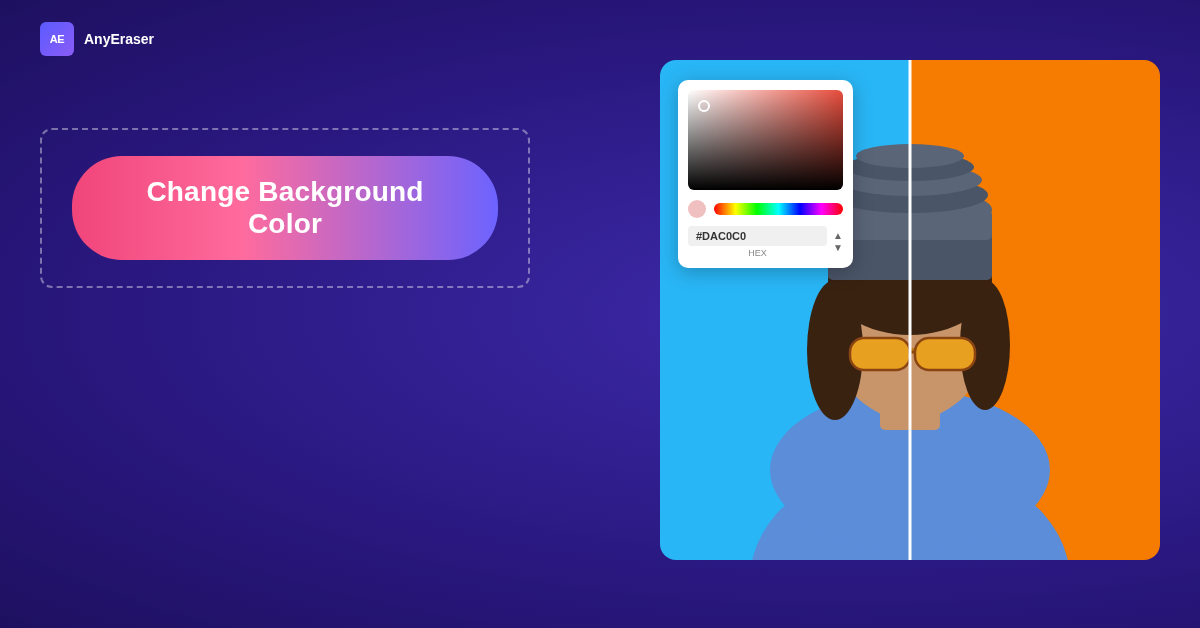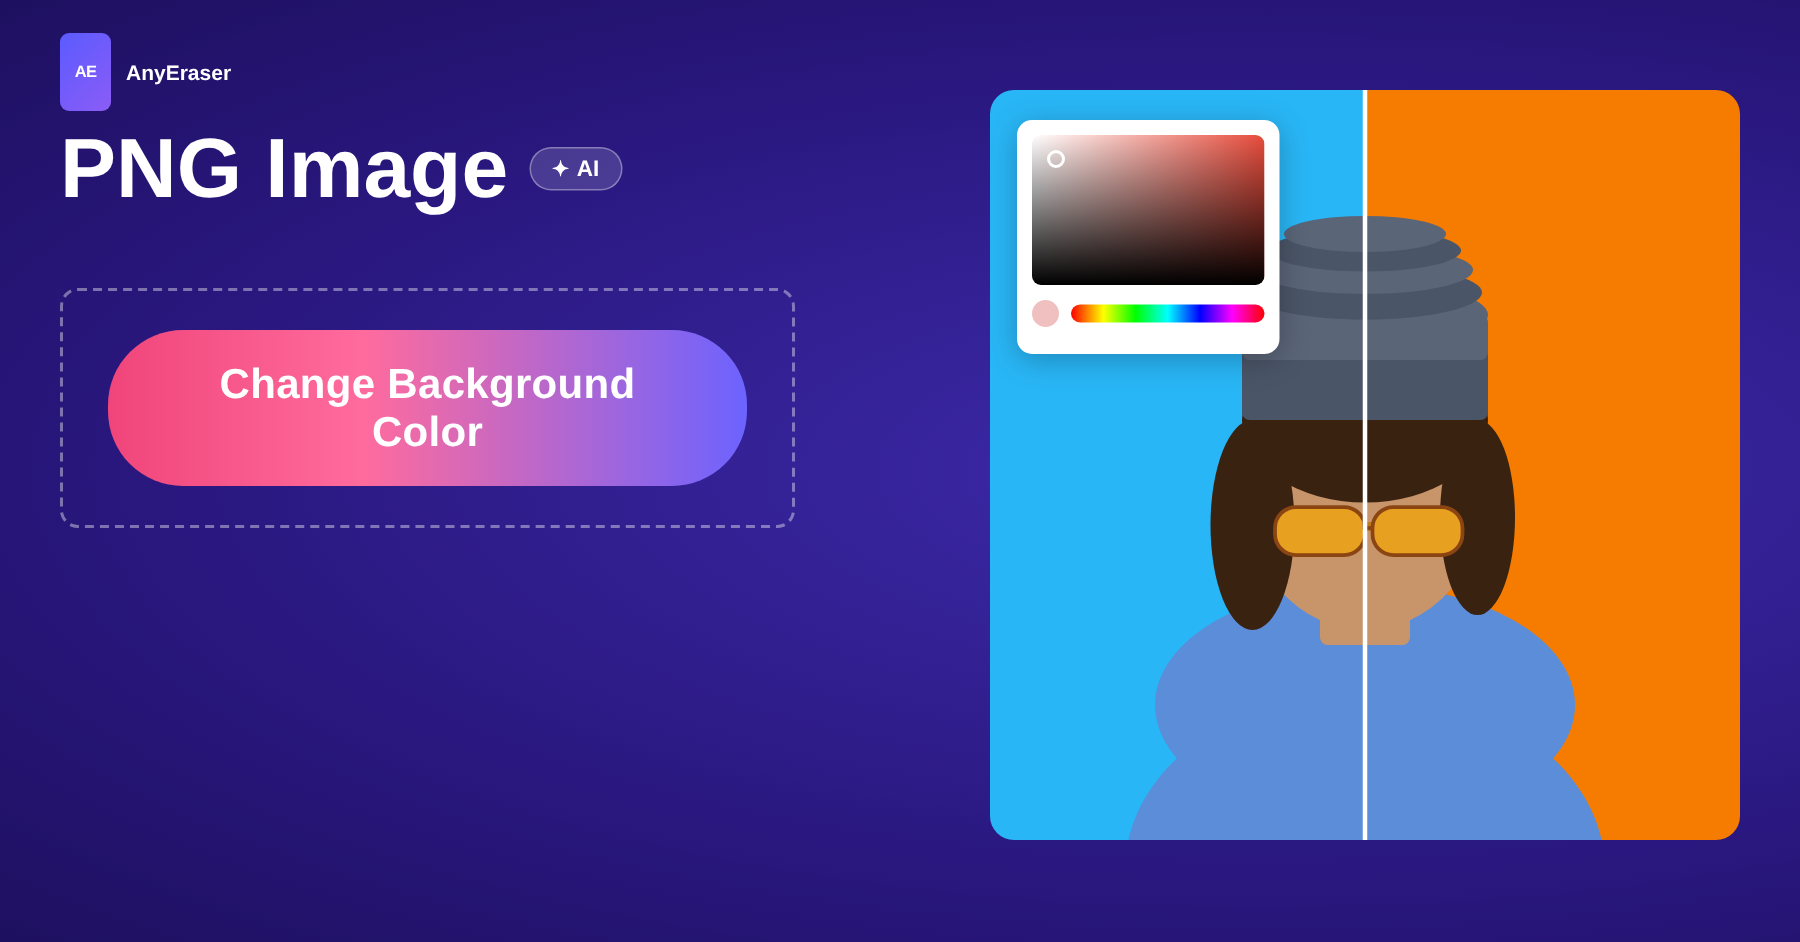--- a/index.html
+++ b/index.html
@@ -28,21 +28,21 @@
       display: flex;
       align-items: center;
       gap: 10px;
       z-index: 10;
     }
 
     .logo-badge {
       background: linear-gradient(135deg, #5b5bff, #8b5cf6);
       border-radius: 6px;
       width: 34px;
-      height: 52px;
+      height: 34px;
       display: flex;
       align-items: center;
       justify-content: center;
       font-size: 11px;
       font-weight: 900;
       color: white;
       letter-spacing: -0.5px;
     }
 
     .logo-text {
@@ -274,27 +274,20 @@
 
 <div class="header">
   <div class="logo-badge">
     <span>AE</span>
   </div>
   <span class="logo-text">AnyEraser</span>
 </div>
 
 <div class="left-content">
   <div class="main-title">
-    <div class="title-line2">
-      <span>PNG Image</span>
-      <div class="ai-badge">
-        <span class="sparkle">✦</span>
-        <span>AI</span>
-      </div>
-    </div>
   </div>
 
   <div class="dashed-box">
     <button class="cta-button">Change Background Color</button>
   </div>
 </div>
 
 <div class="right-panel">
   <div class="image-container">
 
@@ -340,15 +333,25 @@
 
       <div class="color-spectrum">
         <div class="spectrum-dot"></div>
       </div>
 
       <div class="hue-row">
         <div class="color-swatch-small"></div>
         <div class="hue-slider"></div>
       </div>
 
+      <div class="hex-input-row">
+        <div style="flex:1;">
+          <div class="hex-box">#DAC0C0</div>
+          <div class="hex-label">HEX</div>
+        </div>
+        <div class="spinner-box">
+          <span class="spinner-arrow">▲</span>
+          <span class="spinner-arrow">▼</span>
+        </div>
+      </div>
     </div>
   </div>
 </div>
 
 </body></html>

